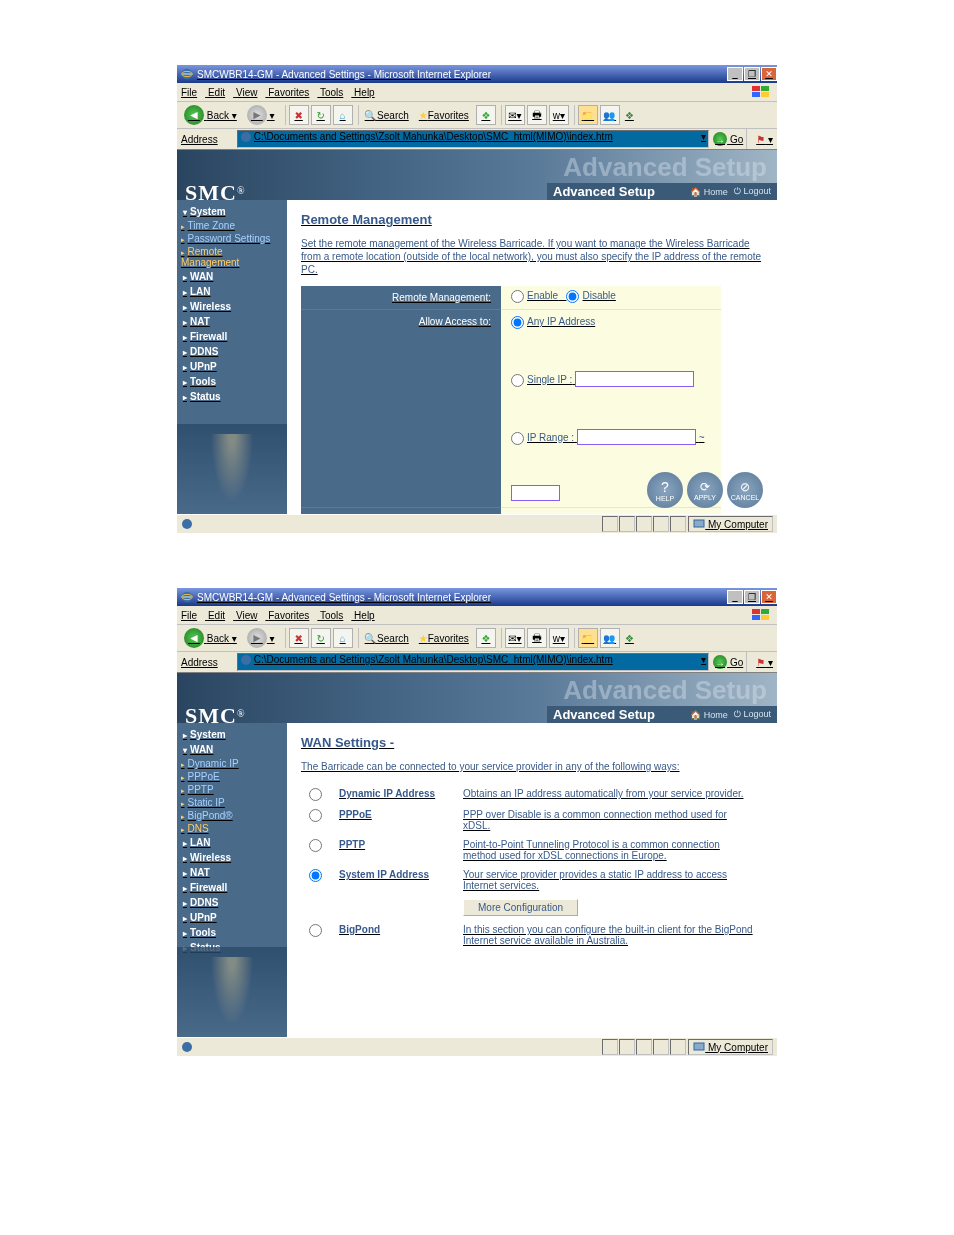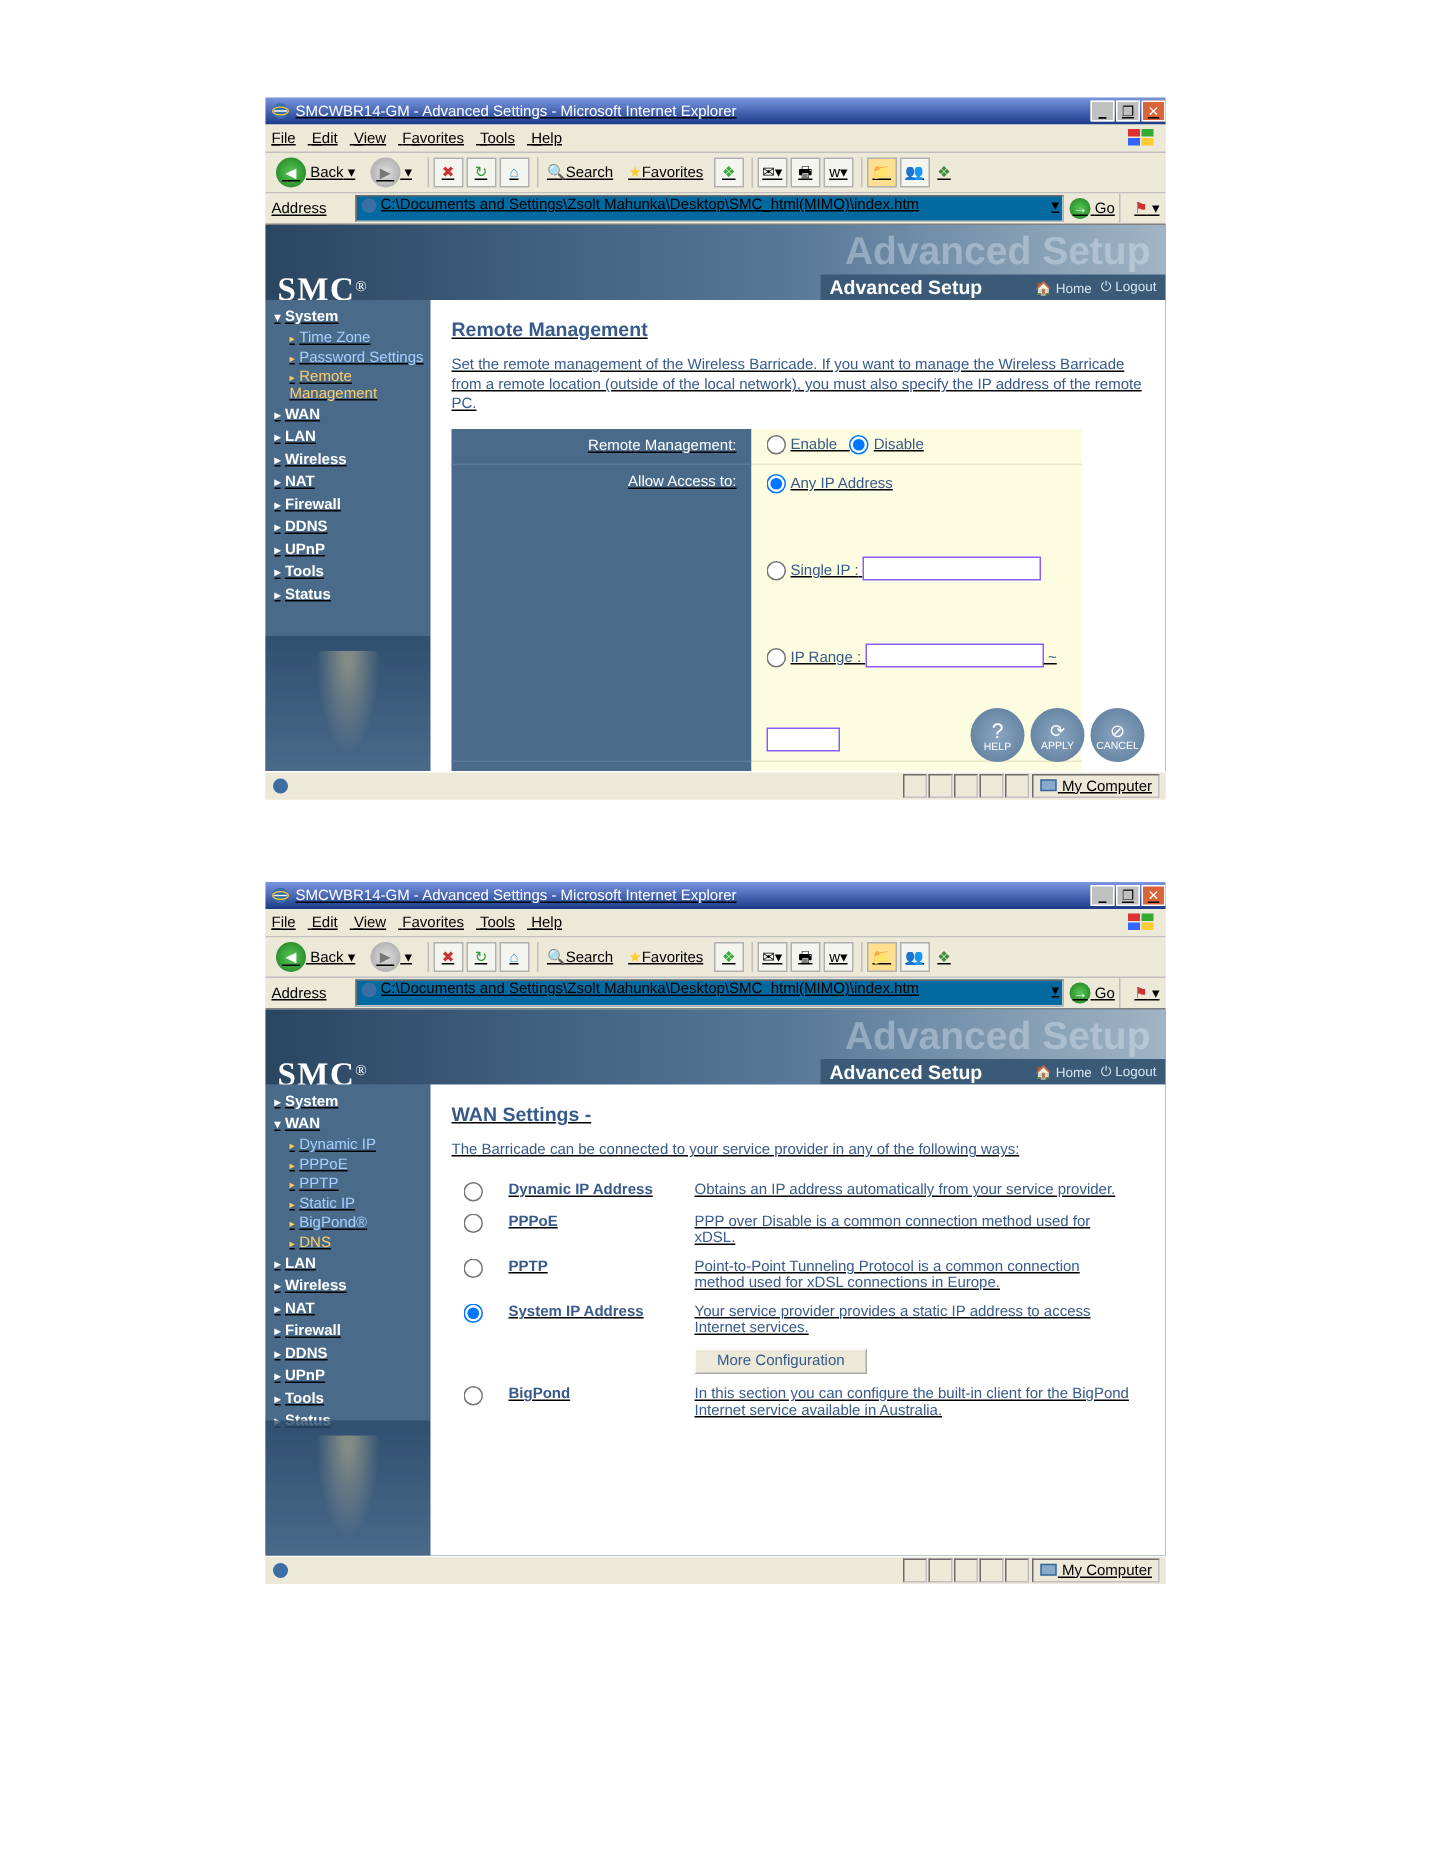--- a/index.html
+++ b/index.html
@@ -35,21 +35,21 @@
   .banner .logo .small { font-size: 8px; letter-spacing: 1px; display: block; color: #d5e5f0;}
   .banner .adv { position: absolute; right: 10px; top: 2px; font-size: 26px; font-family: Arial; color: rgba(220,230,240,0.4); font-weight: bold;}
   .banner .setup-bar { position: absolute; bottom: 0; right: 0; left: 370px; height: 17px; background: #3a5a78; color: #fff; font-size: 13px; display: flex; align-items: center; padding-left: 6px; font-weight: bold;}
   .banner .home-logout { position: absolute; right: 0; bottom: 0; height: 17px; display: flex; align-items: center; font-size: 9px; color: #d5e5f0; padding: 0 6px; gap: 6px; font-weight: normal;}
   .body-area { display: flex; height: 314px; }
   .body-area.tall { height: 314px; }
   .sidebar { width: 110px; background: #4a6a8a; font-size: 10px; color: #cde; padding-top: 4px;}
   .sidebar .cat { padding: 2px 6px; color: #fff; font-weight: bold; cursor: pointer;}
   .sidebar .cat::before { content: "▸"; font-size: 8px; margin-right: 3px; color: #fff;}
   .sidebar .cat.open::before { content: "▾"; }
-  .sidebar .sub { padding: 1px 4px 1px 16px; color: #a6d0ff; cursor: pointer;}
+  .sidebar .sub { padding: 1px 4px 1px 4px; color: #a6d0ff; cursor: pointer;}
   .sidebar .sub.active { color: #ffcc66; }
   .sidebar .sub::before { content: "▸"; font-size: 7px; margin-right: 3px; color: #ffcc66;}
   .sidebar-img { margin-top: auto; height: 90px; background: linear-gradient(#2a4a6a, #4a6a8a); position: absolute; bottom: 0; left: 0; width: 110px; opacity: 0.8;}
   .sidebar-img::after { content: ""; position: absolute; left: 30px; bottom: 0; width: 50px; height: 80px; background: radial-gradient(ellipse at top, #d0c090 10%, transparent 60%); opacity: 0.6;}
   .main { flex: 1; background: #fff; padding: 12px 14px; font-size: 10px; color: #385a8a; position: relative; overflow: hidden;}
   .main h2 { color: #385a8a; font-size: 13px; margin: 0 0 10px 0; font-weight: bold;}
   .main .desc { color: #385a8a; font-size: 10px; line-height: 1.3; margin-bottom: 10px;}
   .form-table { width: 100%; border-collapse: collapse; font-size: 10px;}
   .form-table td.lbl { background: #4a6a8a; color: #fff; text-align: right; padding: 6px 10px; width: 180px; vertical-align: top; border-bottom: 1px solid #5a7a98;}
   .form-table td.val { background: #fcfce0; padding: 4px 10px; color: #385a8a; vertical-align: top; border-bottom: 1px solid #e8e8c8;}

